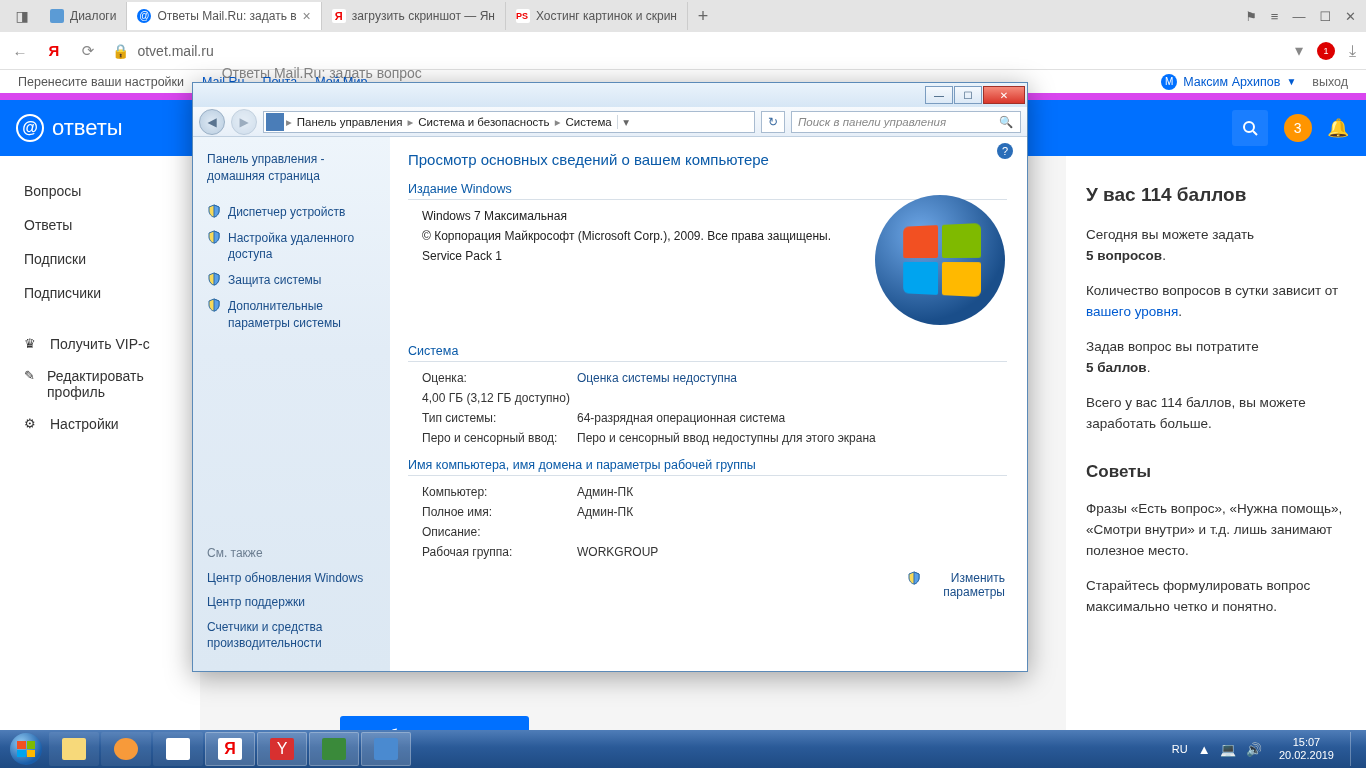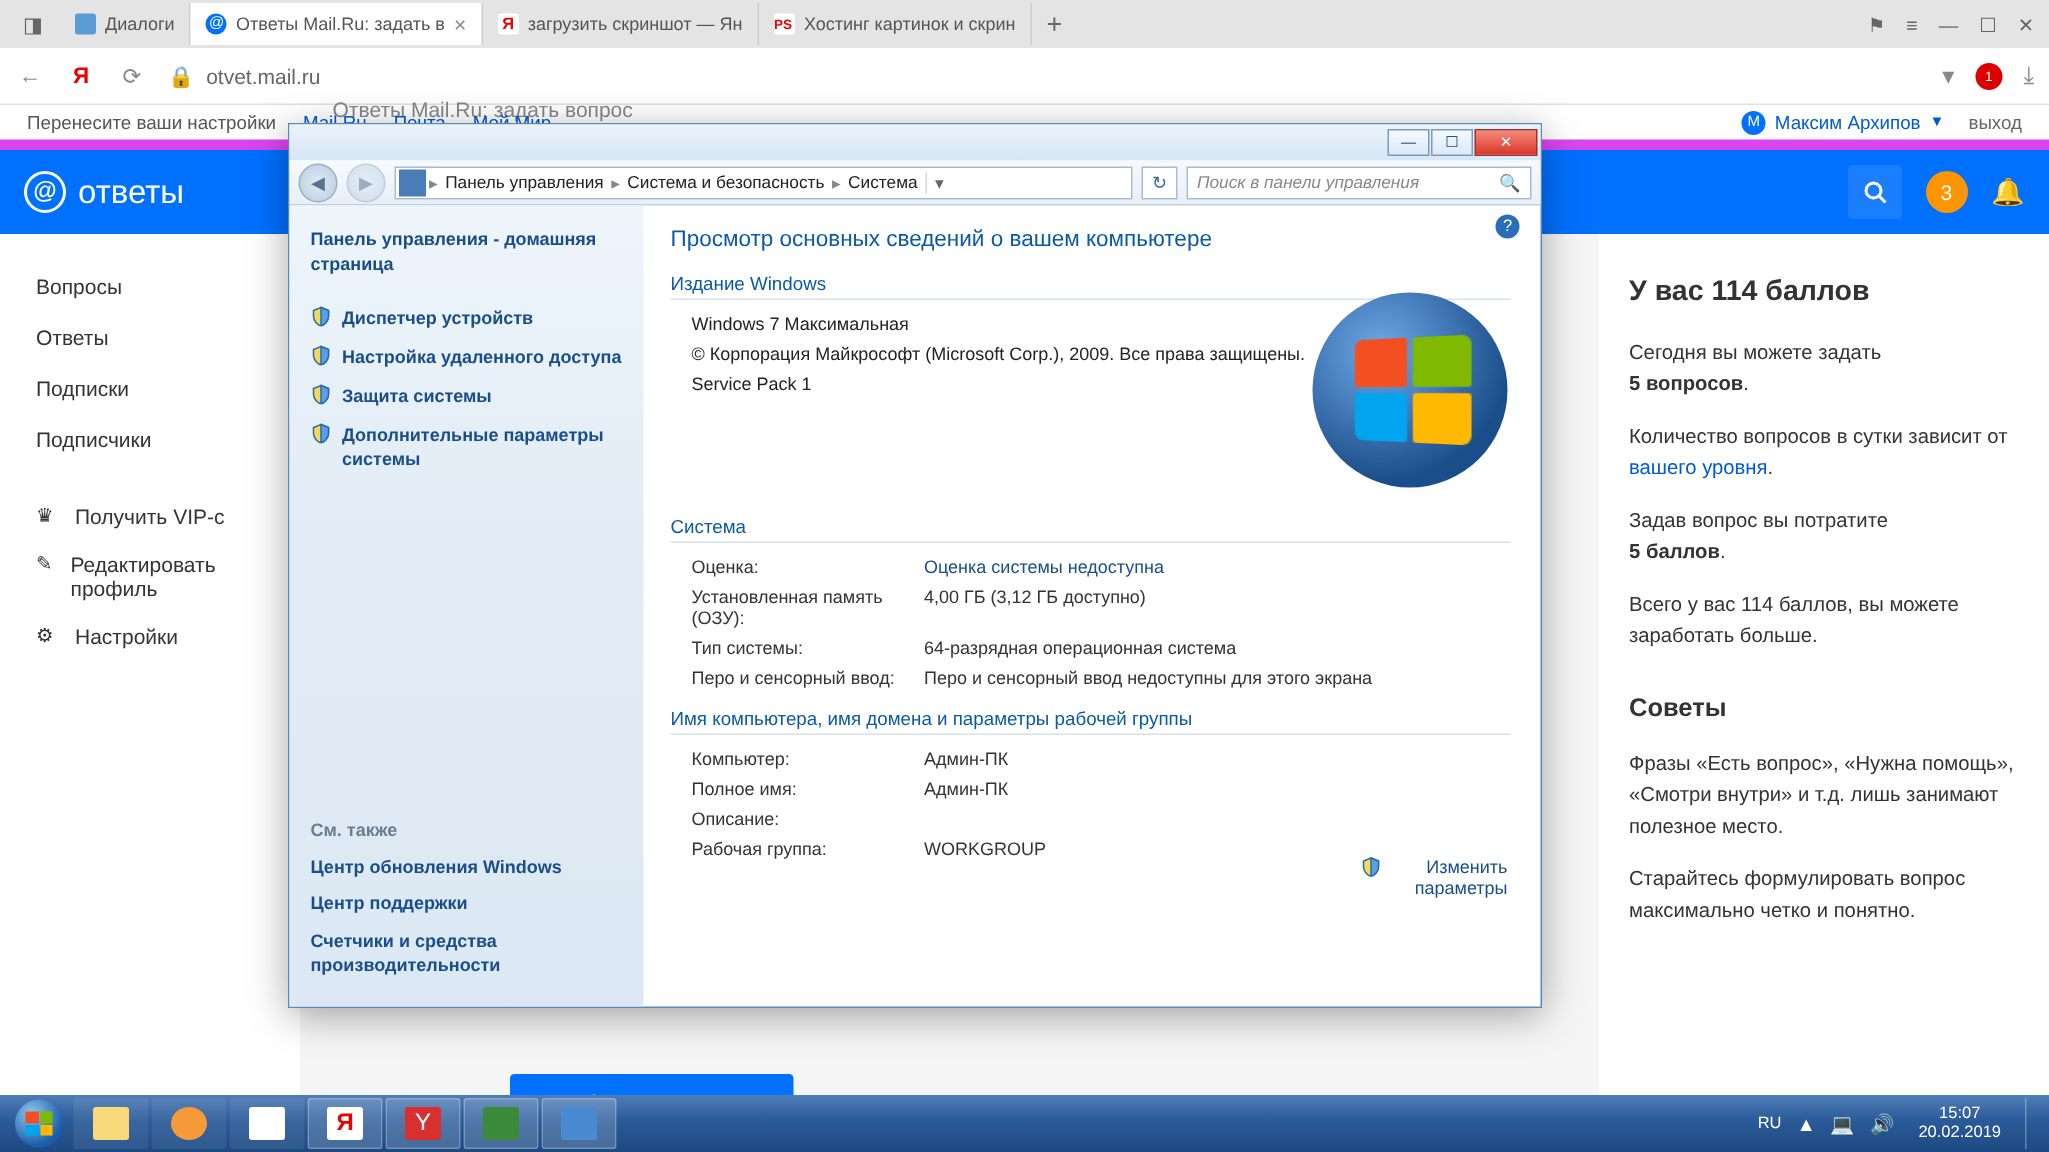--- a/index.html
+++ b/index.html
@@ -72,21 +72,21 @@
 .w-crumb { flex:1; height:22px; border:1px solid #a8bbd0; background:#fff; display:flex; align-items:center; font-size:11.5px; color:#222; }
 .w-crumb span { padding:0 5px; }
 .w-crumb .sep { color:#888; padding:0; }
 .w-crumb-ico { width:18px; height:18px; margin:0 2px; background:#4a7db8; display:inline-block; }
 .w-crumb-drop { width:18px; text-align:center; color:#666; border-left:1px solid #d0d8e0; }
 .w-refresh { width:24px; height:22px; border:1px solid #a8bbd0; background:#fff; display:flex; align-items:center; justify-content:center; color:#3a6aa0; font-size:12px; }
 .w-search { width:230px; height:22px; border:1px solid #a8bbd0; background:#fff; display:flex; align-items:center; padding:0 6px; font-size:11.5px; color:#888; font-style:italic; }
 .w-search-ico { margin-left:auto; color:#3a6aa0; font-style:normal; }
 
 .win7-body { display:flex; height:calc(100% - 54px); }
-.w-side { width:236px; background:linear-gradient(#eef5fb,#e2ecf6 40%,#dce8f3); padding:14px 14px; font-size:12px;font-weight:bold; }
+.w-side { width:197px; background:linear-gradient(#eef5fb,#e2ecf6 40%,#dce8f3); padding:14px 14px; font-size:12px; }
 .w-side-home { color:#1a4e8a; margin-bottom:14px; line-height:1.4; display:block; }
 .w-link { display:flex; gap:7px; color:#1a4e8a; padding:5px 0; cursor:pointer; line-height:1.35; }
 .w-shield { width:14px; height:14px; flex-shrink:0; }
 .w-side-bottom { position:absolute; bottom:16px; left:14px; width:180px; font-size:12px; }
 .w-see { color:#6b7d90; margin-bottom:6px; }
 .w-blink { color:#1a4e8a; padding:4px 0; display:block; cursor:pointer; line-height:1.35; }
 
 .w-main { flex:1; padding:14px 20px 14px 18px; font-size:12px; color:#222; overflow:hidden; position:relative; }
 .w-help { position:absolute; right:14px; top:6px; width:16px; height:16px; border-radius:50%; background:#2a6db8; color:#fff; font-size:11px; display:flex; align-items:center; justify-content:center; }
 .w-h1 { color:#0a5aa8; font-size:15px; font-weight:400; margin-bottom:14px; }
@@ -327,21 +327,20 @@
 
       <div style="height:70px;"></div>
 
       <div class="w-section">Система</div>
       <div class="w-indent" id="sysrows">
           <div class="w-row">
             <div class="w-label">Оценка:</div>
             <div class="w-val"><a>Оценка системы недоступна</a></div>
           </div>
           <div class="w-row">
-            <div class="w-label">Установленная память (ОЗУ):</div>
             <div class="w-val">4,00 ГБ (3,12 ГБ доступно)</div>
           </div>
           <div class="w-row">
             <div class="w-label">Тип системы:</div>
             <div class="w-val">64-разрядная операционная система</div>
           </div>
           <div class="w-row">
             <div class="w-label">Перо и сенсорный ввод:</div>
             <div class="w-val">Перо и сенсорный ввод недоступны для этого экрана</div>
           </div>

